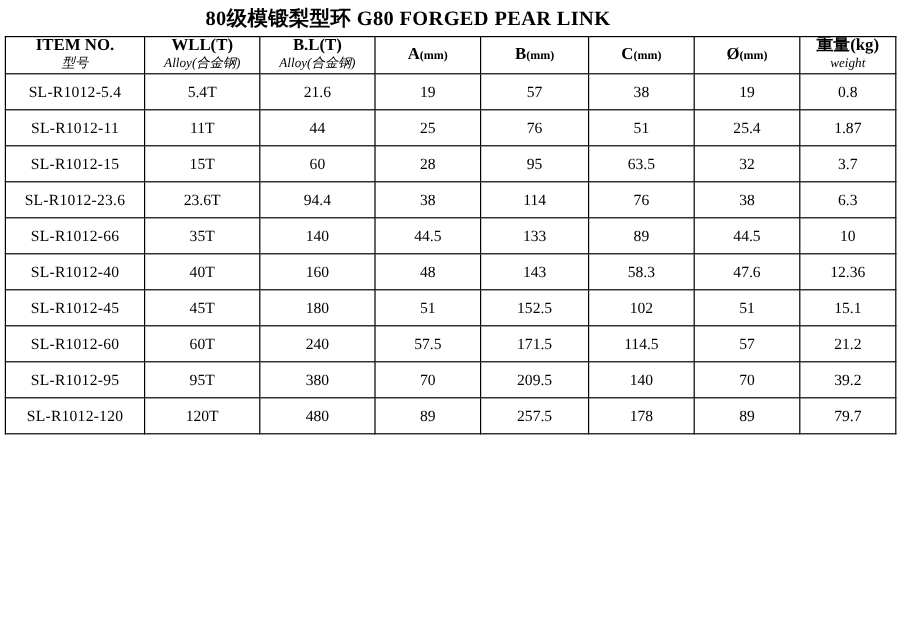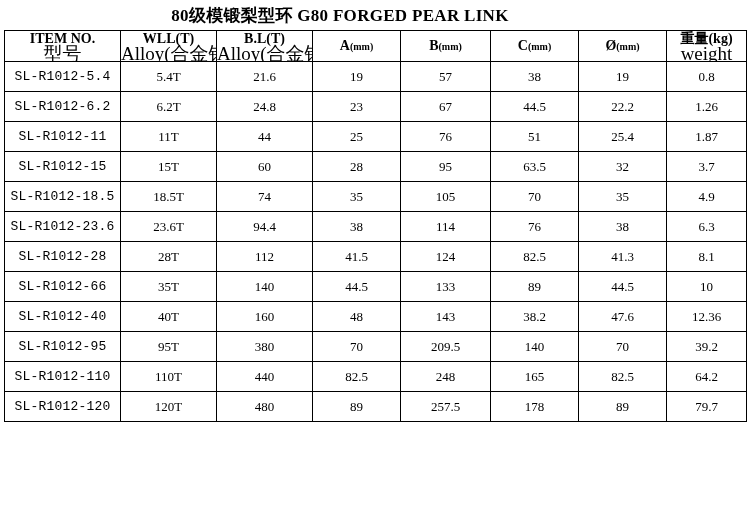--- a/index.html
+++ b/index.html
@@ -53,31 +53,31 @@
     line-height: 16px;
     margin-left: 48px;
   }
   .hdr-line1 {
     display: block;
     font-size: 14px;
     font-weight: bold;
   }
   .hdr-line2 {
     display: block;
-    font-size: 19px;
+    font-size: 11px;
     font-weight: normal;
+    font-style: italic;
   }
   .hdr-unit {
     font-size: 10px;
     vertical-align: baseline;
   }
   td.model {
     font-size: 13px;
     letter-spacing: 0.2px;
-    font-family: Liberation Mono, monospace;
   }
   col.c-model { width: 116px; }
   col.c-wll   { width: 96px; }
   col.c-bl    { width: 96px; }
   col.c-a     { width: 88px; }
   col.c-b     { width: 90px; }
   col.c-c     { width: 88px; }
   col.c-d     { width: 88px; }
   col.c-w     { width: 80px; }
 </style>
@@ -136,120 +136,100 @@
           <td class="model">SL-R1012-5.4</td>
           <td>5.4T</td>
           <td>21.6</td>
           <td>19</td>
           <td>57</td>
           <td>38</td>
           <td>19</td>
           <td>0.8</td>
         </tr>
         <tr>
-          <td class="model">SL-R1012-6.2</td>
-          <td>6.2T</td>
-          <td>24.8</td>
-          <td>23</td>
-          <td>67</td>
-          <td>44.5</td>
-          <td>22.2</td>
-          <td>1.26</td>
-        </tr>
-        <tr>
           <td class="model">SL-R1012-11</td>
           <td>11T</td>
           <td>44</td>
           <td>25</td>
           <td>76</td>
           <td>51</td>
           <td>25.4</td>
           <td>1.87</td>
         </tr>
         <tr>
           <td class="model">SL-R1012-15</td>
           <td>15T</td>
           <td>60</td>
           <td>28</td>
           <td>95</td>
           <td>63.5</td>
           <td>32</td>
           <td>3.7</td>
         </tr>
         <tr>
-          <td class="model">SL-R1012-18.5</td>
-          <td>18.5T</td>
-          <td>74</td>
-          <td>35</td>
-          <td>105</td>
-          <td>70</td>
-          <td>35</td>
-          <td>4.9</td>
-        </tr>
-        <tr>
           <td class="model">SL-R1012-23.6</td>
           <td>23.6T</td>
           <td>94.4</td>
           <td>38</td>
           <td>114</td>
           <td>76</td>
           <td>38</td>
           <td>6.3</td>
         </tr>
         <tr>
-          <td class="model">SL-R1012-28</td>
-          <td>28T</td>
-          <td>112</td>
-          <td>41.5</td>
-          <td>124</td>
-          <td>82.5</td>
-          <td>41.3</td>
-          <td>8.1</td>
-        </tr>
-        <tr>
           <td class="model">SL-R1012-66</td>
           <td>35T</td>
           <td>140</td>
           <td>44.5</td>
           <td>133</td>
           <td>89</td>
           <td>44.5</td>
           <td>10</td>
         </tr>
         <tr>
           <td class="model">SL-R1012-40</td>
           <td>40T</td>
           <td>160</td>
           <td>48</td>
           <td>143</td>
-          <td>38.2</td>
+          <td>58.3</td>
           <td>47.6</td>
           <td>12.36</td>
+        </tr>
+        <tr>
+          <td class="model">SL-R1012-45</td>
+          <td>45T</td>
+          <td>180</td>
+          <td>51</td>
+          <td>152.5</td>
+          <td>102</td>
+          <td>51</td>
+          <td>15.1</td>
+        </tr>
+        <tr>
+          <td class="model">SL-R1012-60</td>
+          <td>60T</td>
+          <td>240</td>
+          <td>57.5</td>
+          <td>171.5</td>
+          <td>114.5</td>
+          <td>57</td>
+          <td>21.2</td>
         </tr>
         <tr>
           <td class="model">SL-R1012-95</td>
           <td>95T</td>
           <td>380</td>
           <td>70</td>
           <td>209.5</td>
           <td>140</td>
           <td>70</td>
           <td>39.2</td>
         </tr>
         <tr>
-          <td class="model">SL-R1012-110</td>
-          <td>110T</td>
-          <td>440</td>
-          <td>82.5</td>
-          <td>248</td>
-          <td>165</td>
-          <td>82.5</td>
-          <td>64.2</td>
-        </tr>
-        <tr>
           <td class="model">SL-R1012-120</td>
           <td>120T</td>
           <td>480</td>
           <td>89</td>
           <td>257.5</td>
           <td>178</td>
           <td>89</td>
           <td>79.7</td>
         </tr>
       </tbody>

